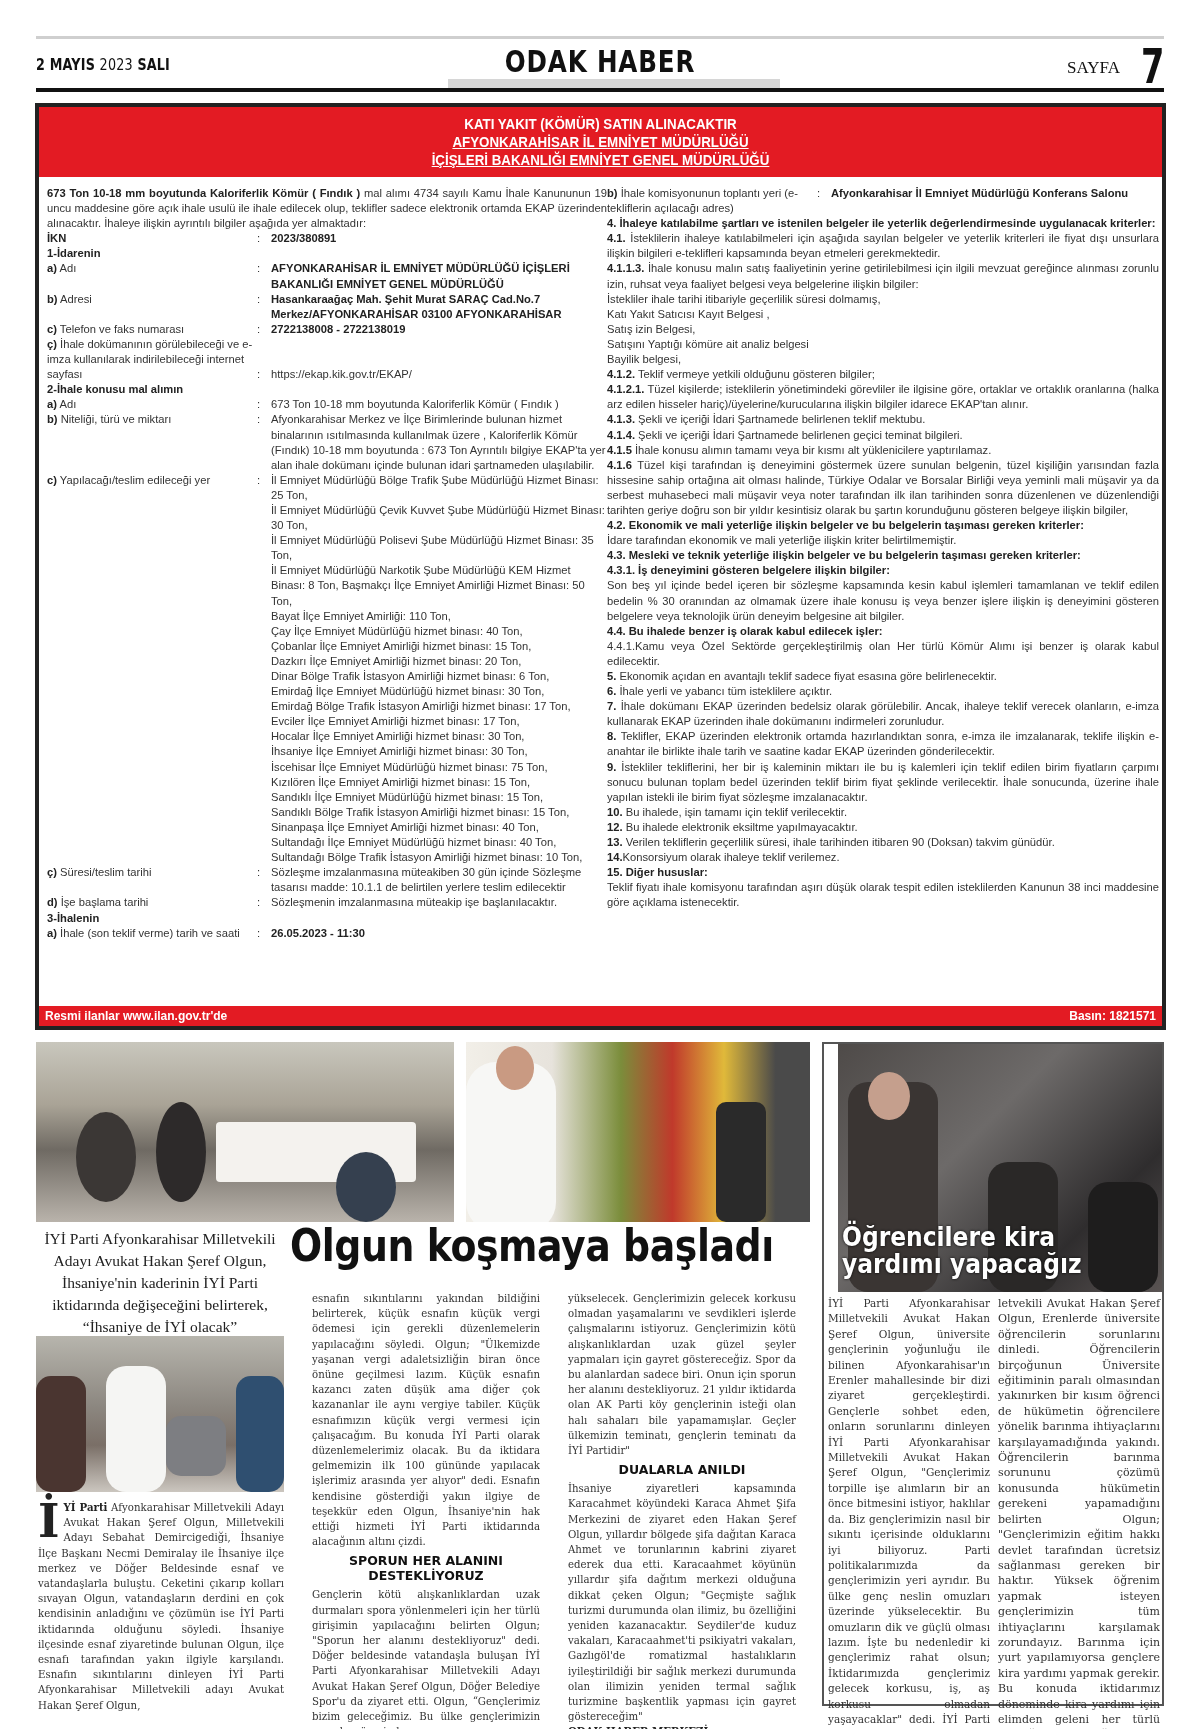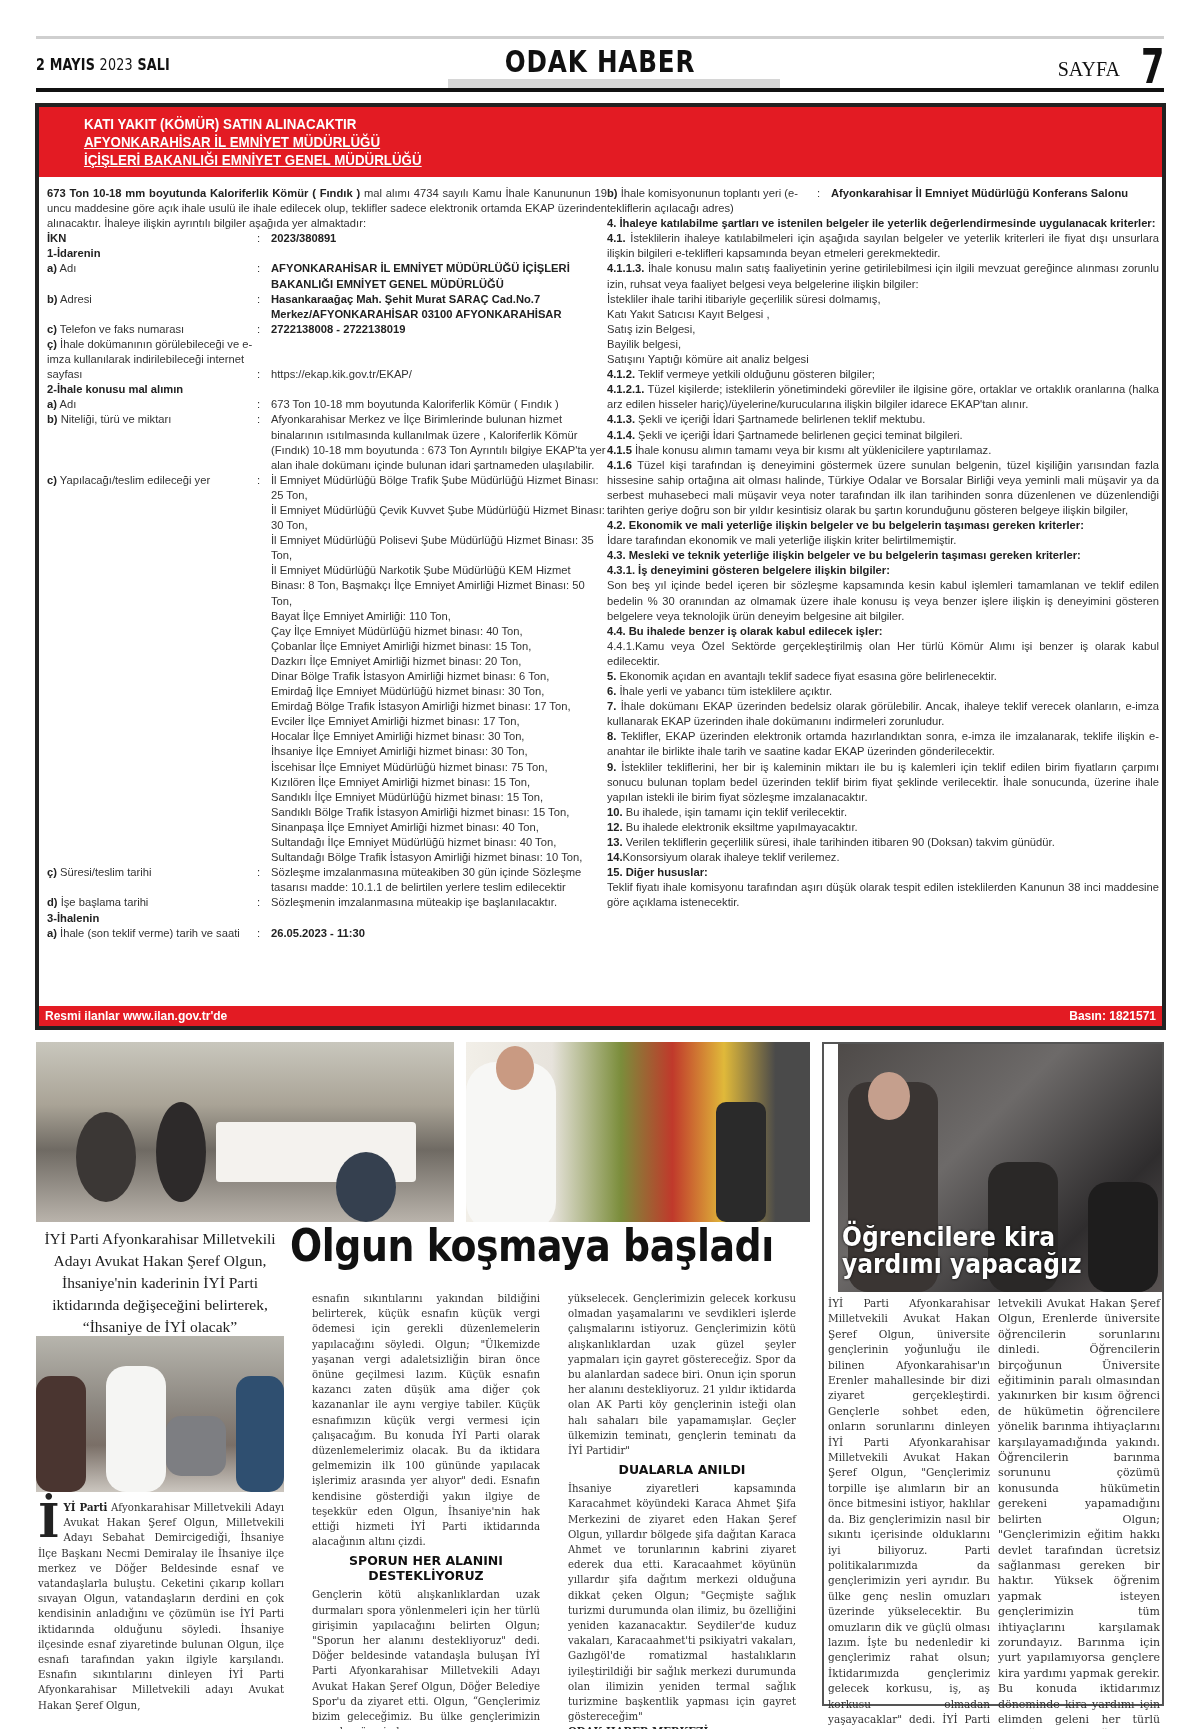--- a/index.html
+++ b/index.html
@@ -4,27 +4,27 @@
 <style>
   * { box-sizing: border-box; margin: 0; padding: 0; }
   body { width: 1200px; height: 1729px; background: #ffffff; position: relative; overflow: hidden; font-family: "Liberation Sans", sans-serif; color: #222; }
   .abs { position: absolute; }
   
   .top-rule { left: 36px; top: 36px; width: 1128px; height: 3px; background: #cfcfcf; }
   .date { left: 36px; top: 56px; font-family: "DejaVu Sans", sans-serif; font-weight: bold; font-size: 15px; letter-spacing: 0.2px; color: #111; transform: scaleX(0.85); transform-origin: left; }
   .date .yr { font-weight: normal; }
   .paper-name { left: 420px; top: 44px; width: 360px; text-align: center; font-family: "DejaVu Sans", sans-serif; font-weight: bold; font-size: 30px; color: #111; transform: scaleX(0.82); letter-spacing: 1px; }
   .name-bar { left: 448px; top: 79px; width: 332px; height: 9px; background: #d6d6d6; }
-  .page-label { right: 80px; top: 58px; font-family: "Liberation Serif", serif; font-size: 20px; color: #111; }
+  .page-label { right: 80px; top: 58px; font-family: "Liberation Serif", serif; font-size: 17px; color: #111; }
   .page-num { right: 36px; top: 38px; font-family: "DejaVu Sans", sans-serif; font-weight: bold; font-size: 48px; color: #111; transform: scaleX(0.7); transform-origin: right; }
   .bottom-rule { left: 36px; top: 88px; width: 1128px; height: 4px; background: #111; }
 
   
   .ad { left: 35px; top: 103px; width: 1131px; height: 927px; border: 4px solid #222; background: #fff; }
-  .ad-head { position: absolute; left: 0; top: 0; right: 0; height: 70px; background: #e31b23; color: #fff; text-align: left; font-weight: bold; font-size: 14.5px; line-height: 18px; padding-top: 8px; }
+  .ad-head { position: absolute; left: 0; top: 0; right: 0; height: 70px; background: #e31b23; color: #fff; text-align: center; font-weight: bold; font-size: 14.5px; line-height: 18px; padding-top: 8px; }
   .ad-head div { transform: scaleX(0.92); }
   .ad-head .u { text-decoration: underline; }
   .ad-foot { position: absolute; left: 0; right: 0; bottom: 0; height: 20px; background: #e31b23; color: #fff; font-weight: bold; font-size: 12px; line-height: 20px; padding: 0 6px; display: flex; justify-content: space-between; }
   .col { position: absolute; font-size: 11.2px; line-height: 15.1px; color: #333; }
   .col-left { left: 8px; top: 79px; width: 560px; }
   .col-right { left: 568px; top: 79px; width: 552px; }
   .j { text-align: justify; }
   b, .b { font-weight: bold; color: #222; }
   .row { display: flex; justify-content: flex-end; }
   .row .lbl { width: 210px; flex: none; }
@@ -168,22 +168,22 @@
         <span class="sep">:</span>
         <span class="val b">Afyonkarahisar İl Emniyet Müdürlüğü Konferans Salonu</span>
       </div>
     <div class="j">
       <div><b>4. İhaleye katılabilme şartları ve istenilen belgeler ile yeterlik değerlendirmesinde uygulanacak kriterler:</b><span></span></div>
       <div><b>4.1.</b><span> İsteklilerin ihaleye katılabilmeleri için aşağıda sayılan belgeler ve yeterlik kriterleri ile fiyat dışı unsurlara ilişkin bilgileri e-teklifleri kapsamında beyan etmeleri gerekmektedir.</span></div>
       <div><b>4.1.1.3.</b><span> İhale konusu malın satış faaliyetinin yerine getirilebilmesi için ilgili mevzuat gereğince alınması zorunlu izin, ruhsat veya faaliyet belgesi veya belgelerine ilişkin bilgiler:</span></div>
       <div><b></b><span>İstekliler ihale tarihi itibariyle geçerlilik süresi dolmamış,</span></div>
       <div><b></b><span>Katı Yakıt Satıcısı Kayıt Belgesi ,</span></div>
       <div><b></b><span>Satış izin Belgesi,</span></div>
+      <div><b></b><span>Satışını Yaptığı kömüre ait analiz belgesi</span></div>
       <div><b></b><span>Bayilik belgesi,</span></div>
-      <div><b></b><span>Satışını Yaptığı kömüre ait analiz belgesi</span></div>
       <div><b>4.1.2.</b><span> Teklif vermeye yetkili olduğunu gösteren bilgiler;</span></div>
       <div><b>4.1.2.1.</b><span> Tüzel kişilerde; isteklilerin yönetimindeki görevliler ile ilgisine göre, ortaklar ve ortaklık oranlarına (halka arz edilen hisseler hariç)/üyelerine/kurucularına ilişkin bilgiler idarece EKAP'tan alınır.</span></div>
       <div><b>4.1.3.</b><span> Şekli ve içeriği İdari Şartnamede belirlenen teklif mektubu.</span></div>
       <div><b>4.1.4.</b><span> Şekli ve içeriği İdari Şartnamede belirlenen geçici teminat bilgileri.</span></div>
       <div><b>4.1.5</b><span> İhale konusu alımın tamamı veya bir kısmı alt yüklenicilere yaptırılamaz.</span></div>
       <div><b>4.1.6</b><span> Tüzel kişi tarafından iş deneyimini göstermek üzere sunulan belgenin, tüzel kişiliğin yarısından fazla hissesine sahip ortağına ait olması halinde, Türkiye Odalar ve Borsalar Birliği veya yeminli mali müşavir ya da serbest muhasebeci mali müşavir veya noter tarafından ilk ilan tarihinden sonra düzenlenen ve düzenlendiği tarihten geriye doğru son bir yıldır kesintisiz olarak bu şartın korunduğunu gösteren belgeye ilişkin bilgiler,</span></div>
       <div><b>4.2. Ekonomik ve mali yeterliğe ilişkin belgeler ve bu belgelerin taşıması gereken kriterler:</b><span></span></div>
       <div><b></b><span>İdare tarafından ekonomik ve mali yeterliğe ilişkin kriter belirtilmemiştir.</span></div>
       <div><b>4.3. Mesleki ve teknik yeterliğe ilişkin belgeler ve bu belgelerin taşıması gereken kriterler:</b><span></span></div>
       <div><b>4.3.1. İş deneyimini gösteren belgelere ilişkin bilgiler:</b><span></span></div>

